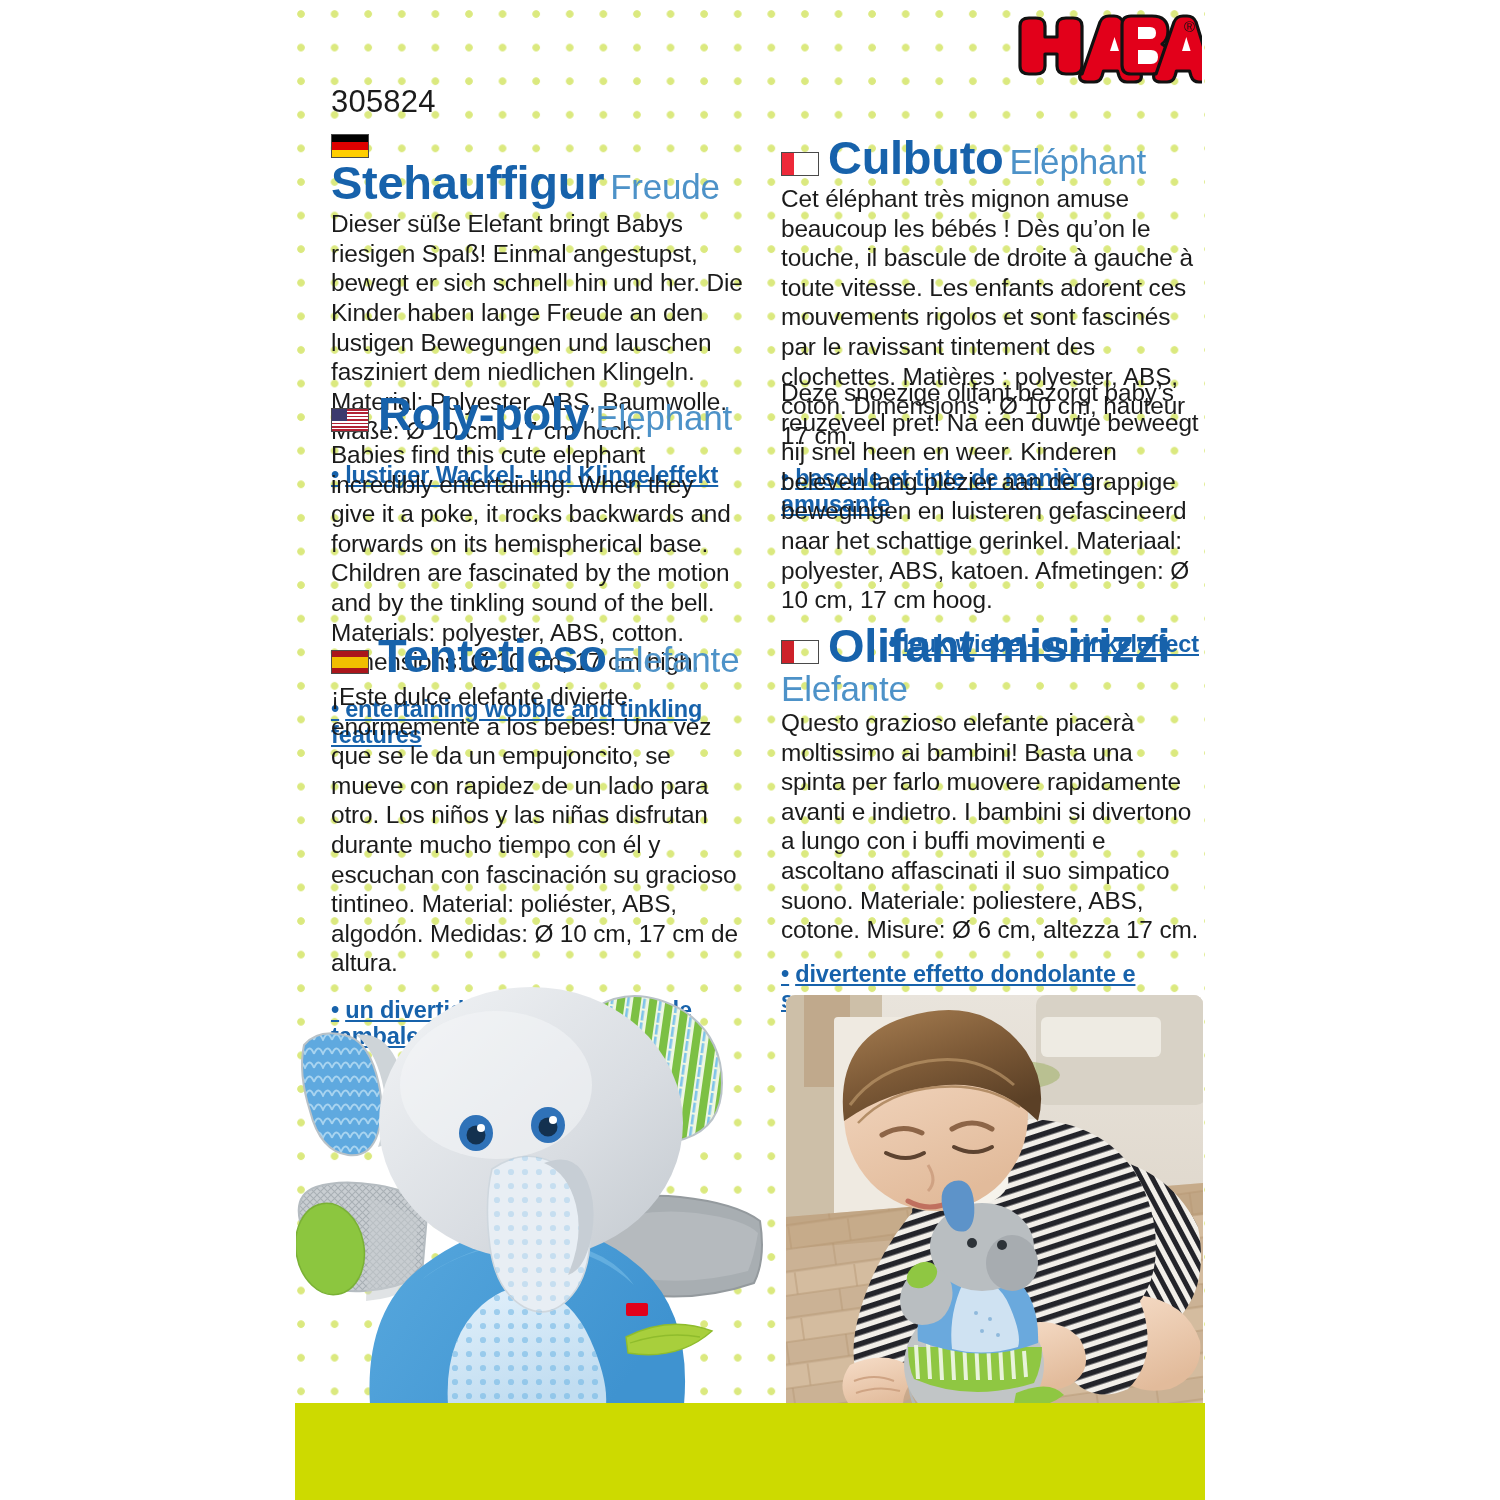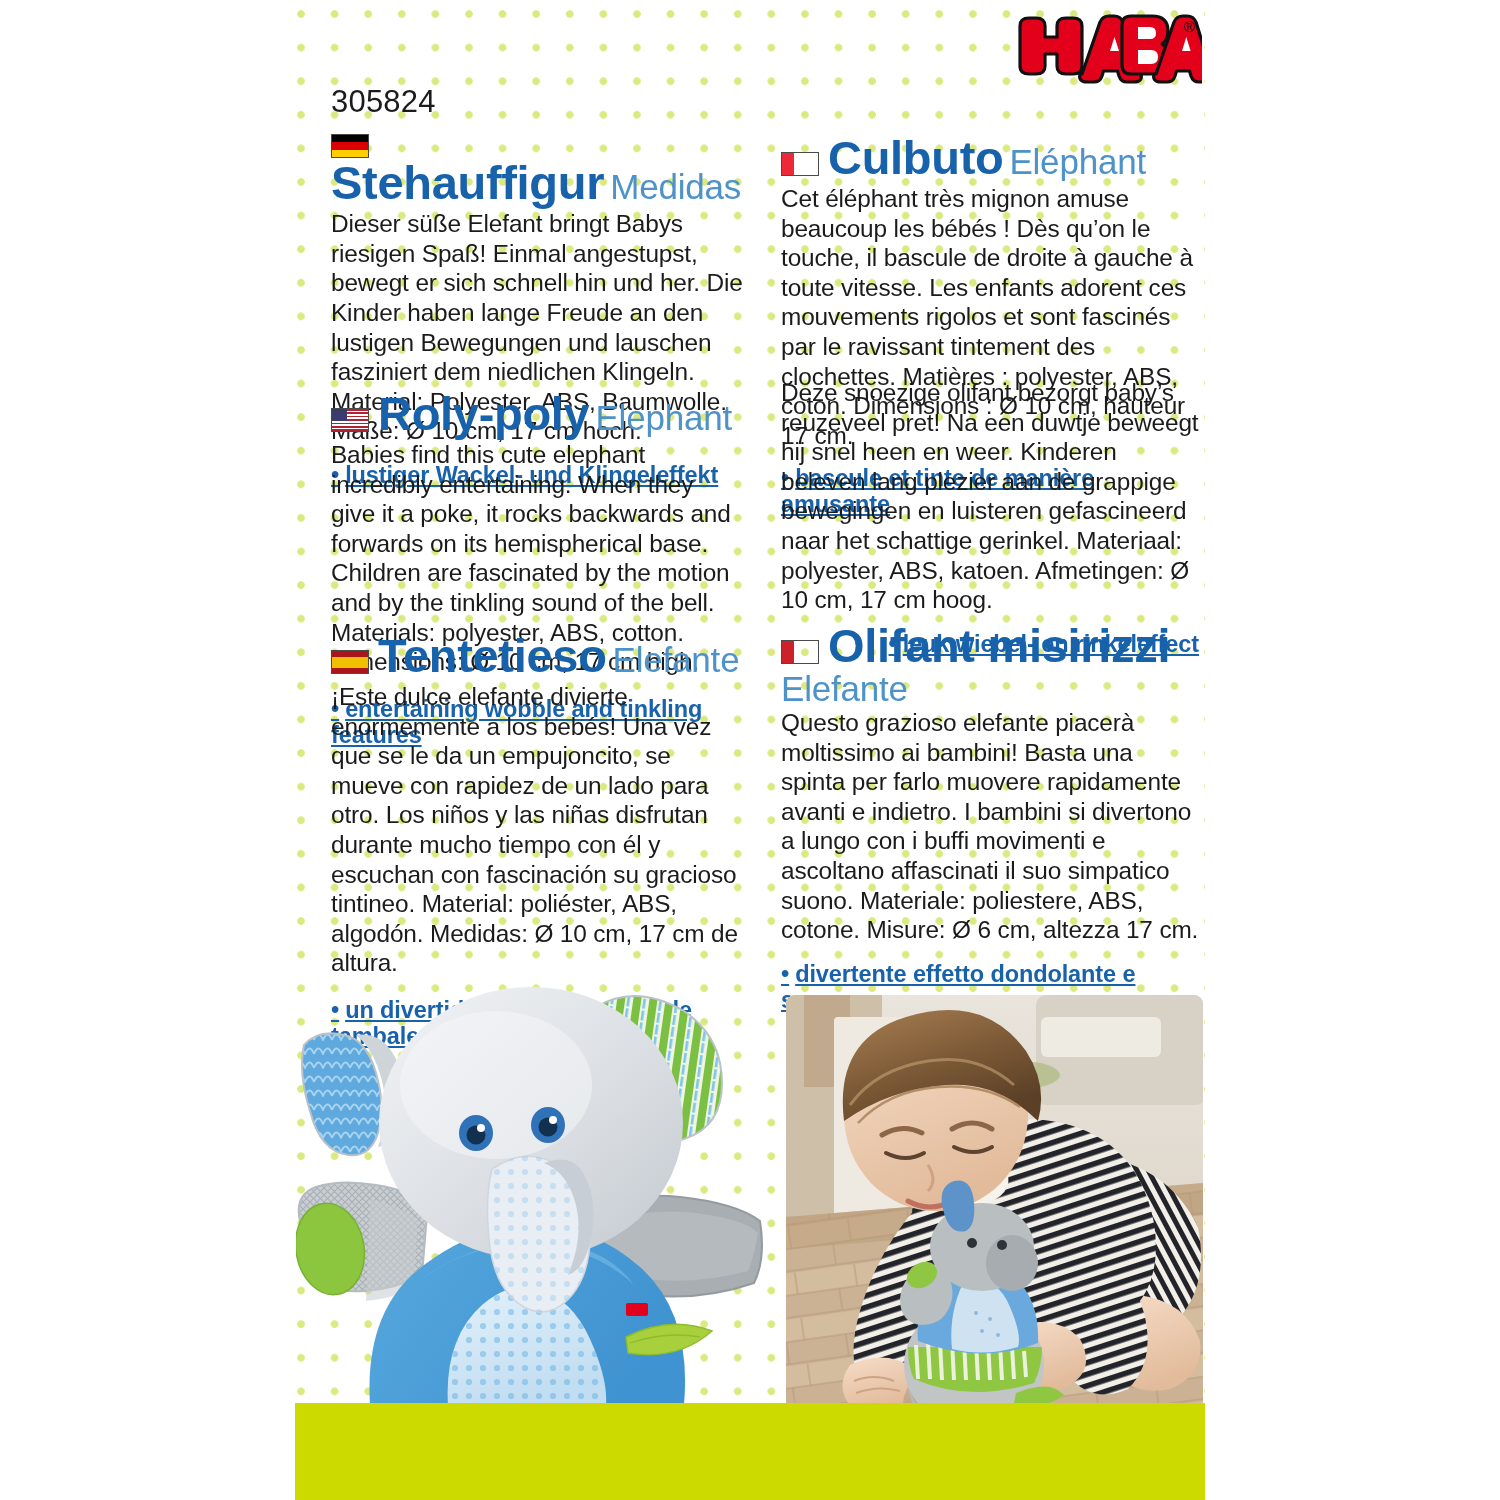--- a/index.html
+++ b/index.html
@@ -204,21 +204,21 @@
   </div>
 
   <div class="artnum">305824</div>
 
   <div class="col-left blk-de">
     <div class="head">
       <span class="flag">
         <i class="fb1" style="background:#000000"></i>
         <i class="fb2" style="background:#dd0000"></i>
         <i class="fb3" style="background:#ffce00"></i>
-      </span><span class="t-main">Stehauffigur</span><span class="t-sub">Medidas</span>
+      </span><span class="t-main">Stehauffigur</span><span class="t-sub">Freude</span>
     </div>
     <p class="body-txt">Dieser süße Elefant bringt Babys riesigen Spaß! Einmal angestupst, bewegt er sich schnell hin und her. Die Kinder haben lange Freude an den lustigen Bewegungen und lauschen fasziniert dem niedlichen Klingeln. Material: Polyester, ABS, Baumwolle. Maße: Ø 10 cm, 17 cm hoch.</p>
     <div class="bullet sp-de">
       <span class="dot">•</span><span>lustiger Wackel- und Klingeleffekt</span>
     </div>
   </div>
 
   <div class="col-right blk-fr">
     <div class="head">
       <span class="flag">

